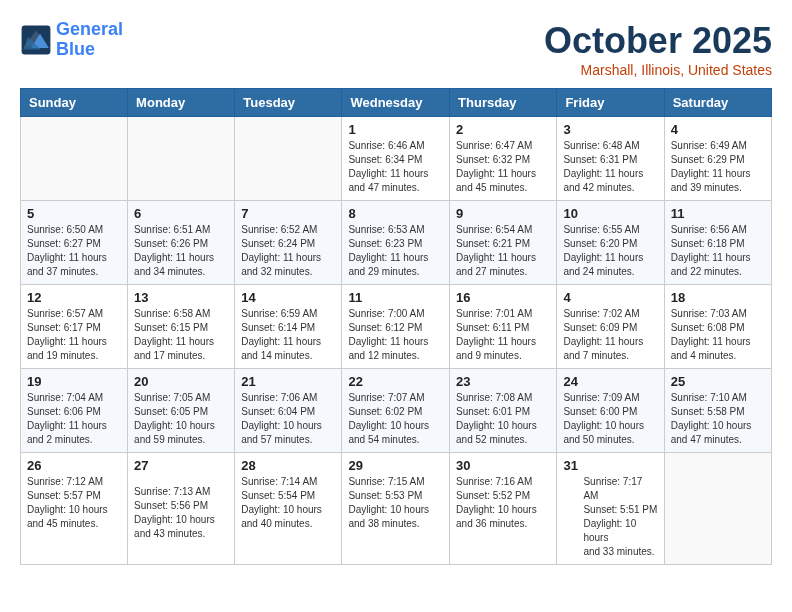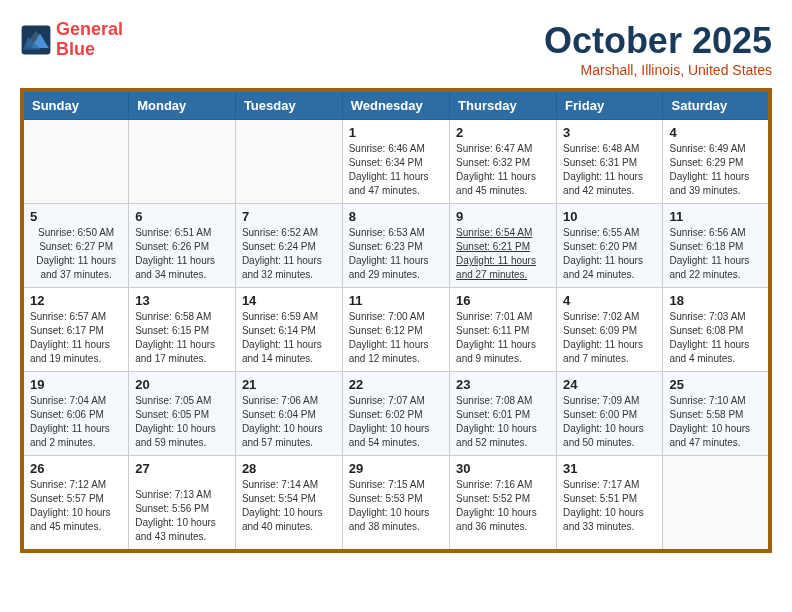--- a/index.html
+++ b/index.html
@@ -17,21 +17,21 @@
       margin-bottom: 10px;
     }
     .logo {
       display: flex;
       align-items: center;
       gap: 4px;
     }
     .logo-text {
       font-size: 18px;
       font-weight: bold;
-      color: #ef4444;
+      color: #3b82f6;
       line-height: 1.1;
     }
     .logo-text span {
       display: block;
     }
     .logo-icon {
       width: 32px;
       height: 32px;
     }
     .title-block {
@@ -42,21 +42,21 @@
       font-weight: bold;
       color: #1a3a5c;
     }
     .location {
       font-size: 14px;
       color: #c2410c;
     }
     .calendar {
       width: 100%;
       border-collapse: collapse;
-      border: 4px solid #a16207;
+      border: 1px solid #a16207;
       padding-left: 32px;
     }
     .calendar th {
       background: #2e6da4;
       color: #fff;
       text-align: left;
       padding: 6px 8px;
       font-size: 13px;
       border: 1px solid #2060a0;
     }
@@ -153,21 +153,21 @@
           <div class="day-number">4</div>
           <div class="day-info" style="white-space: pre-line;">Sunrise: 6:49 AM
 Sunset: 6:29 PM
 Daylight: 11 hours
 and 39 minutes.</div>
         </td>
       </tr>
       <tr class="row-alt">
         <td>
           <div class="day-number">5</div>
-          <div class="day-info" style="white-space: pre-line; text-align: center;">Sunrise: 6:50 AM
+          <div class="day-info" style="white-space: pre-line;">Sunrise: 6:50 AM
 Sunset: 6:27 PM
 Daylight: 11 hours
 and 37 minutes.</div>
         </td>
         <td>
           <div class="day-number">6</div>
           <div class="day-info" style="white-space: pre-line;">Sunrise: 6:51 AM
 Sunset: 6:26 PM
 Daylight: 11 hours
 and 34 minutes.</div>
@@ -181,21 +181,21 @@
         </td>
         <td>
           <div class="day-number">8</div>
           <div class="day-info" style="white-space: pre-line;">Sunrise: 6:53 AM
 Sunset: 6:23 PM
 Daylight: 11 hours
 and 29 minutes.</div>
         </td>
         <td>
           <div class="day-number">9</div>
-          <div class="day-info" style="white-space: pre-line; text-decoration: underline;">Sunrise: 6:54 AM
+          <div class="day-info" style="white-space: pre-line;">Sunrise: 6:54 AM
 Sunset: 6:21 PM
 Daylight: 11 hours
 and 27 minutes.</div>
         </td>
         <td>
           <div class="day-number">10</div>
           <div class="day-info" style="white-space: pre-line;">Sunrise: 6:55 AM
 Sunset: 6:20 PM
 Daylight: 11 hours
 and 24 minutes.</div>
@@ -341,21 +341,21 @@
         </td>
         <td>
           <div class="day-number">30</div>
           <div class="day-info" style="white-space: pre-line;">Sunrise: 7:16 AM
 Sunset: 5:52 PM
 Daylight: 10 hours
 and 36 minutes.</div>
         </td>
         <td>
           <div class="day-number">31</div>
-          <div class="day-info" style="white-space: pre-line;">Sunrise: 7:17 AM
+          <div class="day-info" style="white-space: pre-line; margin-left: 20px;">Sunrise: 7:17 AM
 Sunset: 5:51 PM
 Daylight: 10 hours
 and 33 minutes.</div>
         </td>
         <td class="empty-cell"></td>
       </tr>
     </tbody>
 </table>
 
 </body></html>

